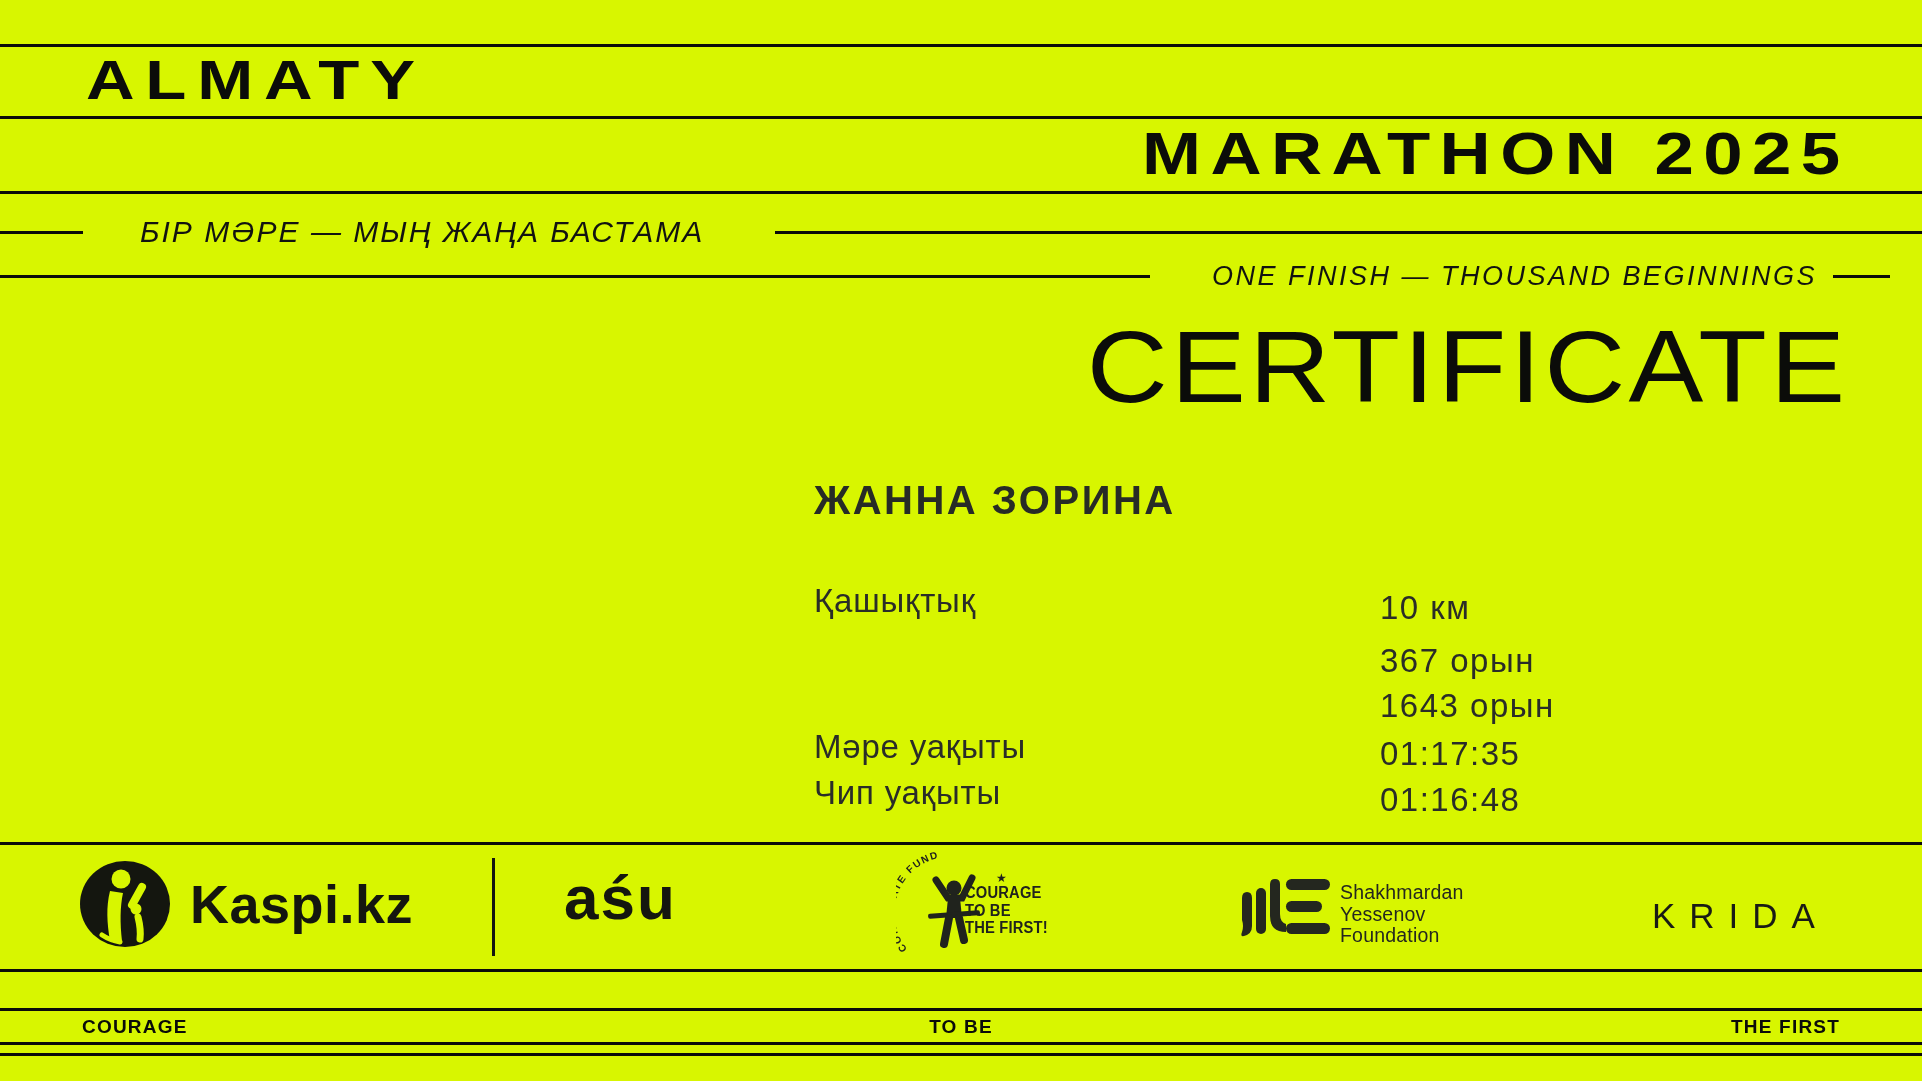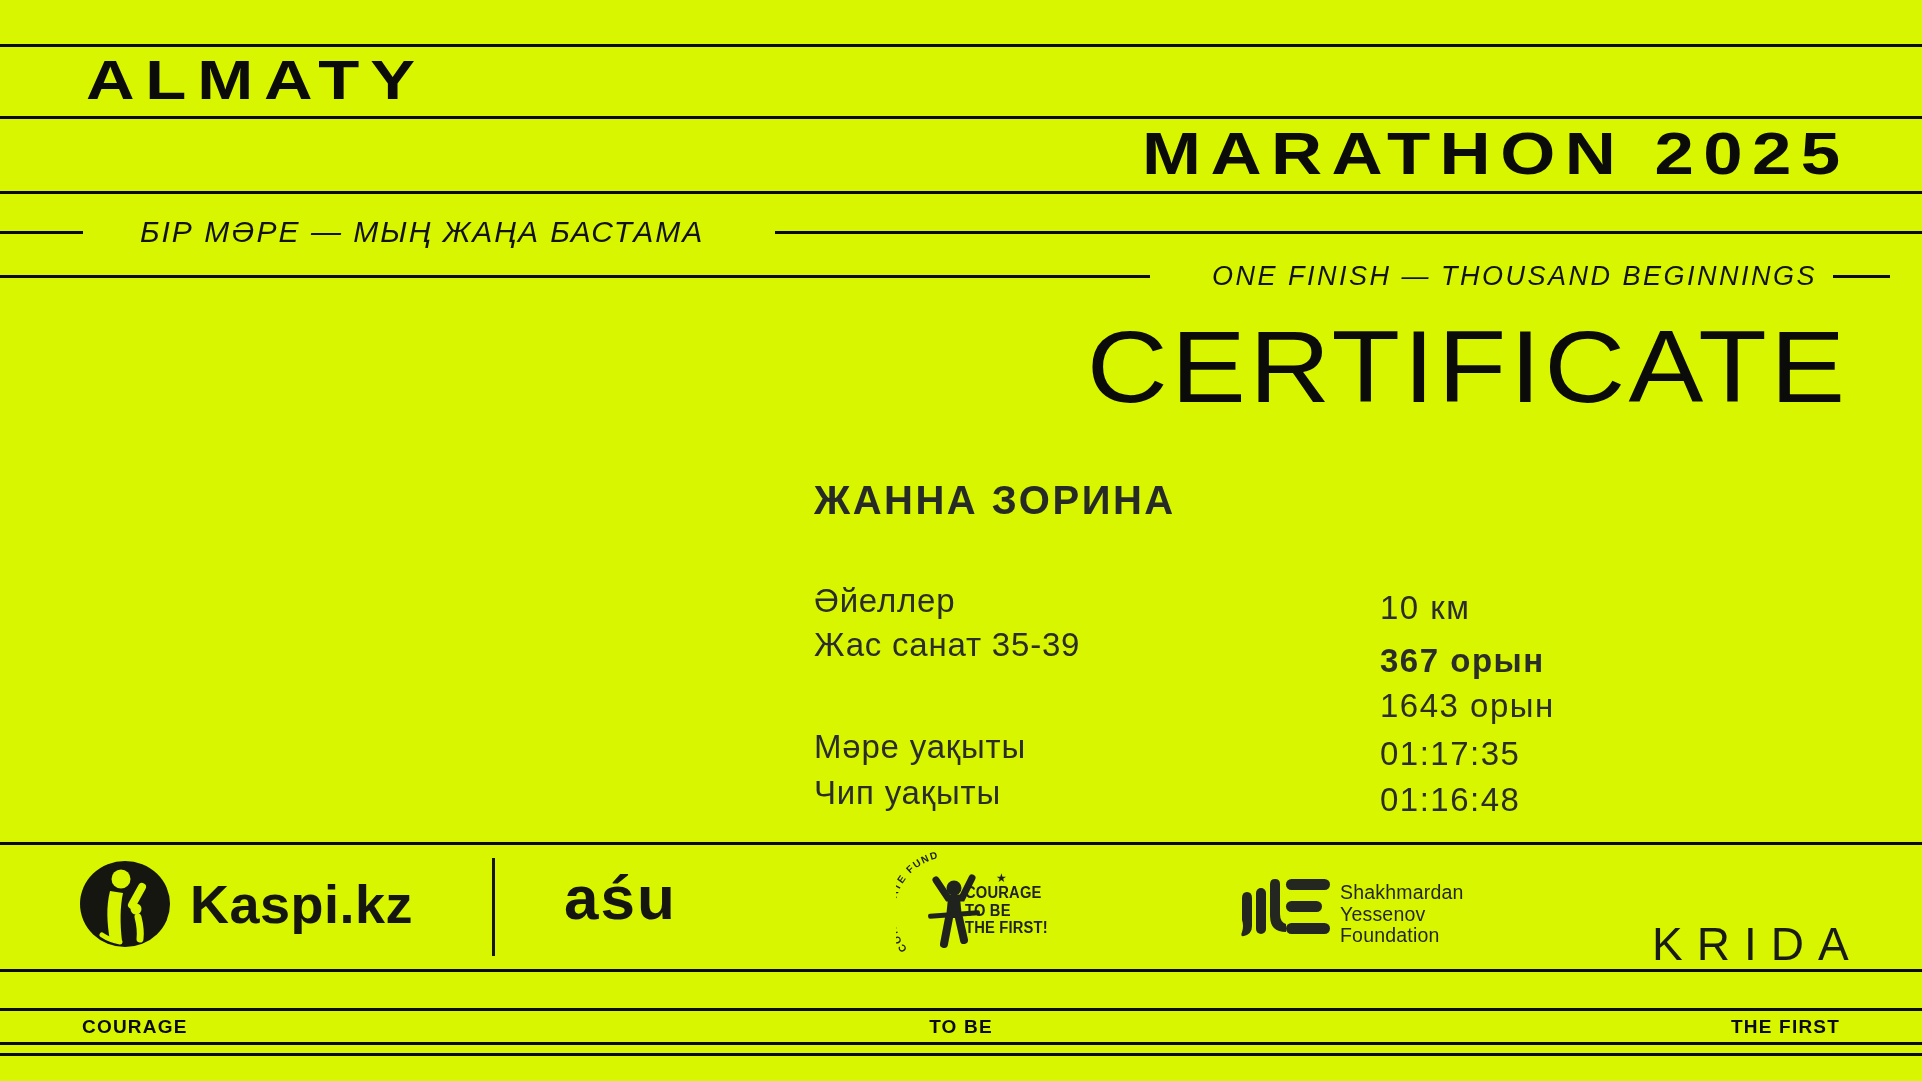--- a/index.html
+++ b/index.html
@@ -42,40 +42,40 @@
   }
   .result-row{position:absolute;left:814px;width:800px;height:36px;}
   .result-row .label{
     position:absolute;left:0;top:0;font-size:33px;font-weight:400;
     letter-spacing:0.8px;color:#2a2d28;line-height:36px;white-space:nowrap;
   }
   .result-row .value{
     position:absolute;left:566px;top:0;font-size:33px;font-weight:400;
     letter-spacing:1.5px;color:#2a2d28;line-height:36px;white-space:nowrap;margin-top:7px;
   }
-  #row-2 .value{transform:translateY(9px);font-weight:bold;}
+  #row-2 .value{transform:translateY(9px);}
 
   .kaspi-text{
     left:190px;top:874px;font-size:54px;font-weight:700;letter-spacing:0.5px;
     color:#14160f;line-height:60px;white-space:nowrap;
   }
   .footer-divider{left:492px;top:858px;width:3px;height:98px;background:#14160f;}
   .asu-text{
     left:564px;top:864px;font-size:62px;font-weight:700;letter-spacing:2px;
     color:#14160f;line-height:68px;white-space:nowrap;
   }
   .cf-caption{left:965px;top:884px;color:#20231d;}
   .cf-caption div{
     font-size:16px;font-weight:600;letter-spacing:0.2px;line-height:17.5px;
     transform:scaleX(0.92);transform-origin:left center;white-space:nowrap;
   }
   .yf-text{left:1340px;top:882px;color:#24271f;}
   .yf-text div{font-size:19.5px;font-weight:500;letter-spacing:0.2px;line-height:21.5px;white-space:nowrap;}
   .krida{
-    left:1652px;top:924px;font-size:46px;font-weight:300;letter-spacing:14px;
+    left:1652px;top:896px;font-size:35px;font-weight:300;letter-spacing:14px;
     color:#191b15;line-height:40px;white-space:nowrap;
   }
   .strip-text{
     position:absolute;top:1015px;font-size:19px;font-weight:700;letter-spacing:1.2px;
     color:#0b0c09;line-height:24px;white-space:nowrap;
   }
 </style>
 </head>
 <body>
 
@@ -91,25 +91,24 @@
 
 <div class="seg" style="left:0;width:1150px;top:275px"></div>
 <div class="abs slogan-en">ONE FINISH — THOUSAND BEGINNINGS</div>
 <div class="seg" style="left:1833px;width:57px;top:275px"></div>
 
 <div class="abs certificate">CERTIFICATE</div>
 
 <div class="abs runner-name">ЖАННА ЗОРИНА</div>
 
 <div class="result-row" id="row-1" style="top:583px">
-  <div class="label">Әйеллер</div>
+  <div class="label">Қашықтық</div>
   <div class="value">10 км</div>
 </div>
 <div class="result-row" id="row-2" style="top:627px">
-  <div class="label">Жас санат 35-39</div>
   <div class="value">367 орын</div>
 </div>
 <div class="result-row" id="row-3" style="top:681px">
   <div class="value">1643 орын</div>
 </div>
 <div class="result-row" id="row-4" style="top:729px">
   <div class="label">Мәре уақыты</div>
   <div class="value">01:17:35</div>
 </div>
 <div class="result-row" id="row-5" style="top:775px">

